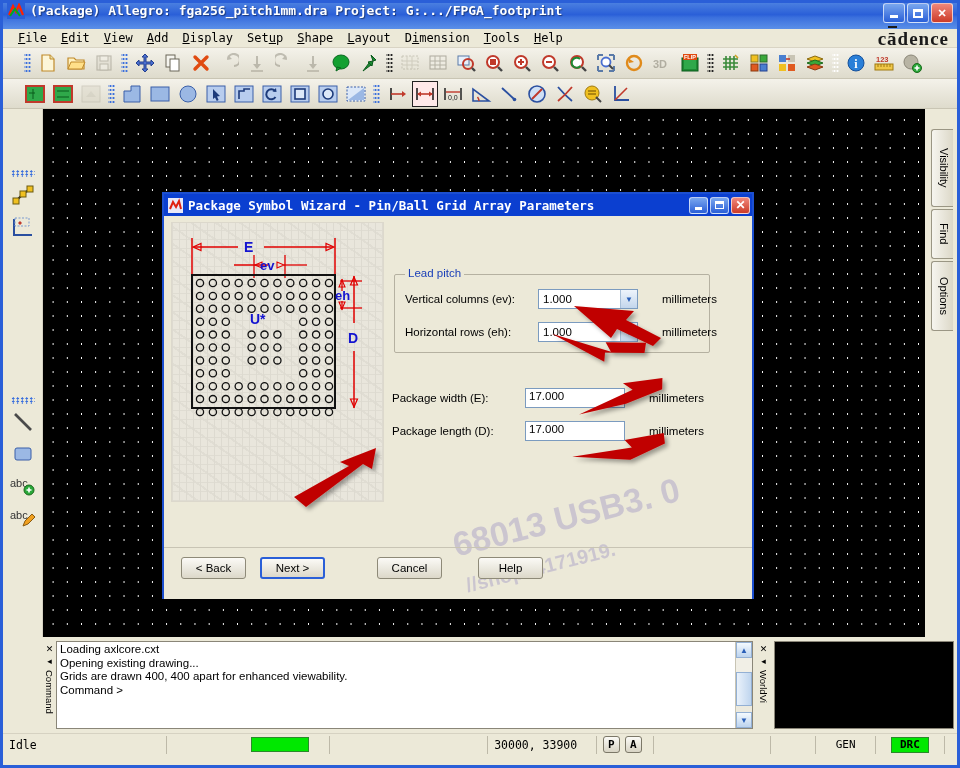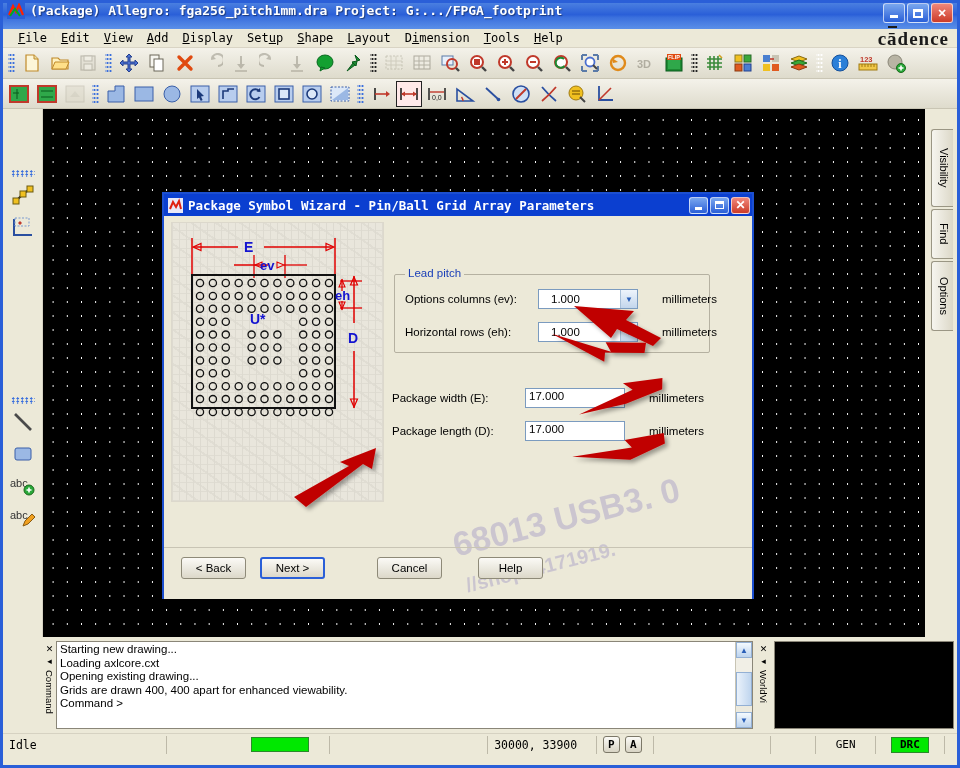--- a/index.html
+++ b/index.html
@@ -35,21 +35,21 @@
   .menu-item{ font-family:"DejaVu Sans Mono", monospace; font-size:12px; color:#000;
               padding:1px 7px; cursor:default; white-space:nowrap;}
   .menu-item .u{ text-decoration:underline; }
   .cadence{ position:absolute; right:8px; top:-1px; font-family:"Liberation Serif",serif;
             font-size:19px; font-weight:bold; letter-spacing:1px; color:#1a1a1a;}
   .cadence .bar{ position:relative; }
   .cadence .bar:after{ content:""; position:absolute; left:1px; right:1px; top:-2px; height:2px; background:#1a1a1a;}
 
   
   .tbar{ height:31px; background:linear-gradient(180deg,#f4f2ea,#dedbcc);
-         border-bottom:1px solid #c9c5b4; display:flex; align-items:center; padding-left:2px;}
+         border-bottom:1px solid #c9c5b4; display:flex; align-items:center; padding-left:18px;}
   .tbar.second{ height:30px; }
   .grip{ width:7px; height:22px; margin:0 3px; flex:none;
          background-image:radial-gradient(circle, #3a6fdd 1px, transparent 1.2px);
          background-size:3px 4px; background-position:1px 1px;}
   .grip.dark{ background-image:radial-gradient(circle,#222 1px,transparent 1.2px); }
   .grip.wht{ background-image:radial-gradient(circle,#fff 1px,transparent 1.2px); }
   .ticon{ width:26px;height:26px; margin:0 1px; flex:none; position:relative;
           display:flex;align-items:center;justify-content:center; font-size:15px; line-height:1;}
   .ticon.sel{ border:1px solid #222; background:#ffe9e9; }
   .ticon svg{ display:block; }
@@ -101,21 +101,21 @@
           border:1px solid #b5b1a1; border-radius:2px;}
   .group-legend{ position:absolute; left:10px; top:-8px; background:#ece9d8; padding:0 3px;
                  color:#1a3fb8; font-size:11.5px;}
 
   .frow{ position:absolute; display:flex; align-items:center; }
   .flabel{ font-size:11.5px; color:#000; width:133px; }
   .fld{ width:100px; height:20px; border:1px solid #7b9bbf; background:#fff;
         font-size:11.5px; padding:1px 3px; color:#000; position:relative;}
   .combo{ width:100px; height:20px; border:1px solid #7b9bbf; background:#fff;
           display:flex; align-items:center; position:relative;}
-  .combo .val{ flex:1; font-size:11.5px; padding-left:12px; color:#000;}
+  .combo .val{ flex:1; font-size:11.5px; padding-left:4px; color:#000;}
   .combo .drop{ width:17px; height:18px; background:linear-gradient(180deg,#eef4fb,#c3d6ec);
                 border-left:1px solid #a8bfd8; display:flex;align-items:center;justify-content:center;
                 color:#2a5fb8; font-size:8px;}
   .units{ font-size:11.5px; margin-left:24px; color:#000;}
 
   .btnrow{ position:absolute; left:17px; top:340px; display:flex; gap:14px; }
   .dbtn{ width:65px;height:22px; background:linear-gradient(180deg,#fbfaf6,#dcd8c9);
          border:1px solid #8e8a78; border-radius:3px; font-size:11.5px; color:#000;
          display:flex;align-items:center;justify-content:center; }
   .dbtn.default{ border:2px solid #2a5fd8; }
@@ -751,21 +751,21 @@
               <text x="176" y="120" font-size="14" font-weight="bold" fill="#1414d0" font-family="Liberation Sans">D</text>
             </svg>
 
           </div>
 
           <div class="group" style="left:230px; top:58px; width:316px; height:79px;">
             <div class="group-legend">Lead pitch</div>
           </div>
 
           <div class="frow" style="left:241px; top:73px;">
-            <div class="flabel">Options columns (ev):</div>
+            <div class="flabel">Vertical columns (ev):</div>
             <div class="combo">
               <div class="val">1.000</div>
               <div class="drop">▼</div>
             </div>
             <div class="units">millimeters</div>
           </div>
 
           <div class="frow" style="left:241px; top:106px;">
             <div class="flabel">Horizontal rows (eh):</div>
             <div class="combo">
@@ -826,21 +826,20 @@
   </div>
 
   <div class="bottom">
     <div class="dockstrip">
       <div>✕</div>
       <div style="margin-top:2px">◂</div>
       <div class="vlabel">Command</div>
     </div>
     <div class="console">
       <div class="clines">
-        <div>Starting new drawing...</div>
         <div>Loading axlcore.cxt</div>
         <div>Opening existing drawing...</div>
         <div>Grids are drawn 400, 400 apart for enhanced viewability.</div>
         <div>Command &gt;</div>
       </div>
       <div class="cscroll">
         <div class="sarrow">▲</div>
         <div class="sthumb"></div>
         <div class="sfill"></div>
         <div class="sarrow">▼</div>

